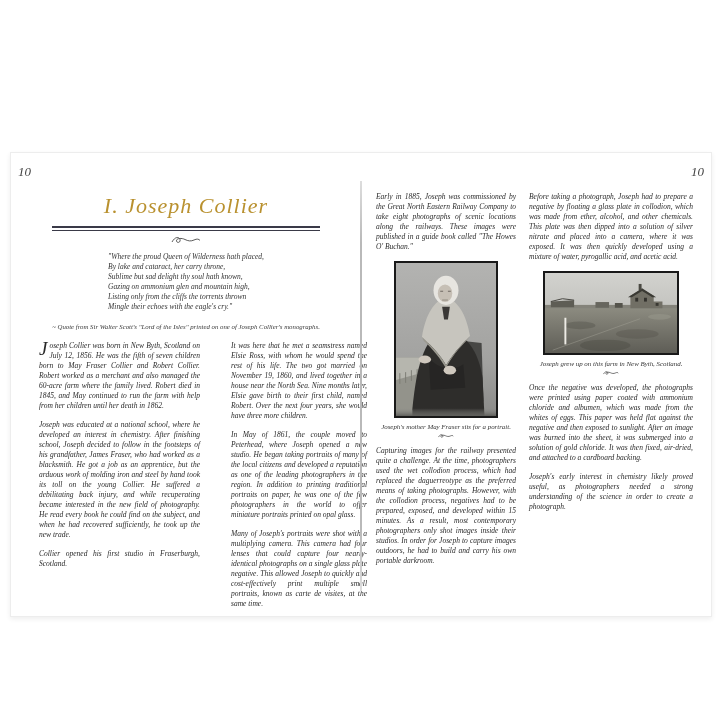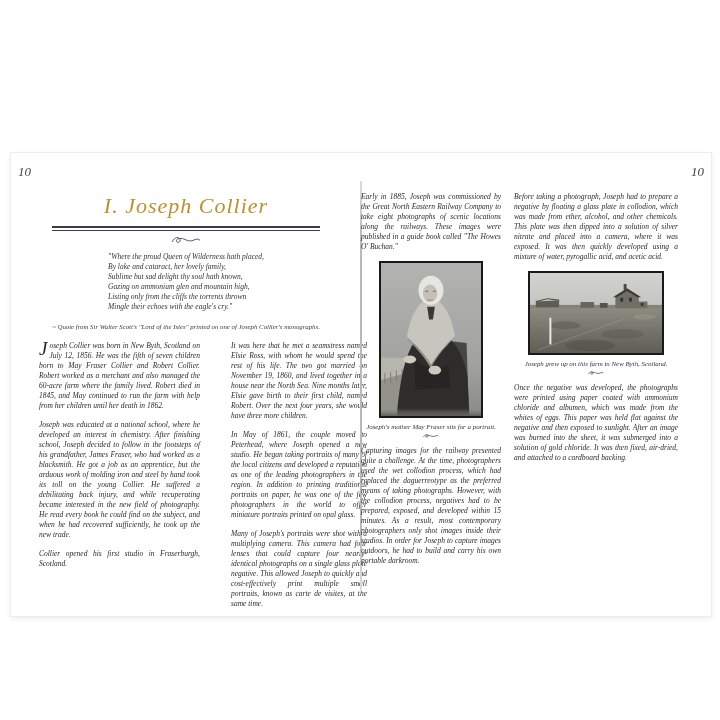--- a/index.html
+++ b/index.html
@@ -26,21 +26,21 @@
 
   
   .poem{margin-top:7px;text-align:center;}
   .poem-inner{display:inline-block;text-align:left;font-style:italic;font-size:7.5px;
               line-height:10px;color:#333;}
   .attribution{margin-top:10px;text-align:center;font-style:italic;font-size:6.8px;color:#3a3a3a;}
 
   
   .columns{display:flex;margin-top:11px;}
   .columns-left{padding:0 10px 0 28px;gap:31px;}
-  .columns-right{padding:28px 18px 0 0;gap:13px;}
+  .columns-right{padding:28px 18px 0 15px;gap:13px;}
   .col{font-style:italic;font-size:7.5px;line-height:10px;text-align:justify;color:#2a2a2a;}
   .col p{margin:0 0 9px;}
   .lcol1{width:161px;flex:0 0 161px;}
   .lcol2{width:136px;flex:0 0 136px;}
   .rcol1{width:140px;flex:0 0 140px;}
   .rcol2{width:164px;flex:0 0 164px;}
   .para-dropcap::first-letter{float:left;font-size:19px;line-height:15px;padding:0 2px 0 0;}
 
   
   figure{margin:0;}
@@ -63,21 +63,21 @@
     <div class="title-rule"></div>
     <div class="flourish">
       <svg width="30" height="10" viewBox="0 0 30 10">
           <path d="M1 7 C4 1.5,8 1.5,9 4.5 C10 7.5,6 8.5,5.5 6 C5 3.5,10 2.5,14 4.5 C17 6,20 6.5,23 5 C26 3.5,28 4,29 5.5" fill="none" stroke="#4a4a4a" stroke-width="0.9"></path>
         </svg>
     </div>
 
     <div class="poem">
       <div class="poem-inner">
         <div>"Where the proud Queen of Wilderness hath placed,</div>
-        <div>By lake and cataract, her lovely family,</div>
+        <div>By lake and cataract, her carry throne,</div>
         <div>Sublime but sad delight thy soul hath known,</div>
         <div>Gazing on ammonium glen and mountain high,</div>
         <div>Listing only from the cliffs the torrents thrown</div>
         <div>Mingle their echoes with the eagle's cry."</div>
       </div>
     </div>
     <div class="attribution">~ Quote from Sir Walter Scott's "Lord of the Isles" printed on one of Joseph Collier's monographs.</div>
 
     <div class="columns columns-left">
       <div class="col lcol1">
@@ -182,16 +182,17 @@
             <rect x="20" y="47" width="2" height="28" fill="#edebe5"></rect>
           </svg>
         </figure>
         <div class="caption">Joseph grew up on this farm in New Byth, Scotland.</div>
         <div class="cap-flourish">
           <svg width="16" height="6" viewBox="0 0 30 10">
               <path d="M1 7 C4 1.5,8 1.5,9 4.5 C10 7.5,6 8.5,5.5 6 C5 3.5,10 2.5,14 4.5 C17 6,20 6.5,23 5 C26 3.5,28 4,29 5.5" fill="none" stroke="#4a4a4a" stroke-width="1.4"></path>
             </svg>
         </div>
         <p>Once the negative was developed, the photographs were printed using paper coated with ammonium chloride and albumen, which was made from the whites of eggs. This paper was held flat against the negative and then exposed to sunlight. After an image was burned into the sheet, it was submerged into a solution of gold chloride. It was then fixed, air-dried, and attached to a cardboard backing.</p>
+        <p>Joseph's early interest in chemistry likely proved useful, as photographers needed a strong understanding of the science in order to create a photograph.</p>
       </div>
     </div>
   </div>
 </div>
 
 </body></html>

